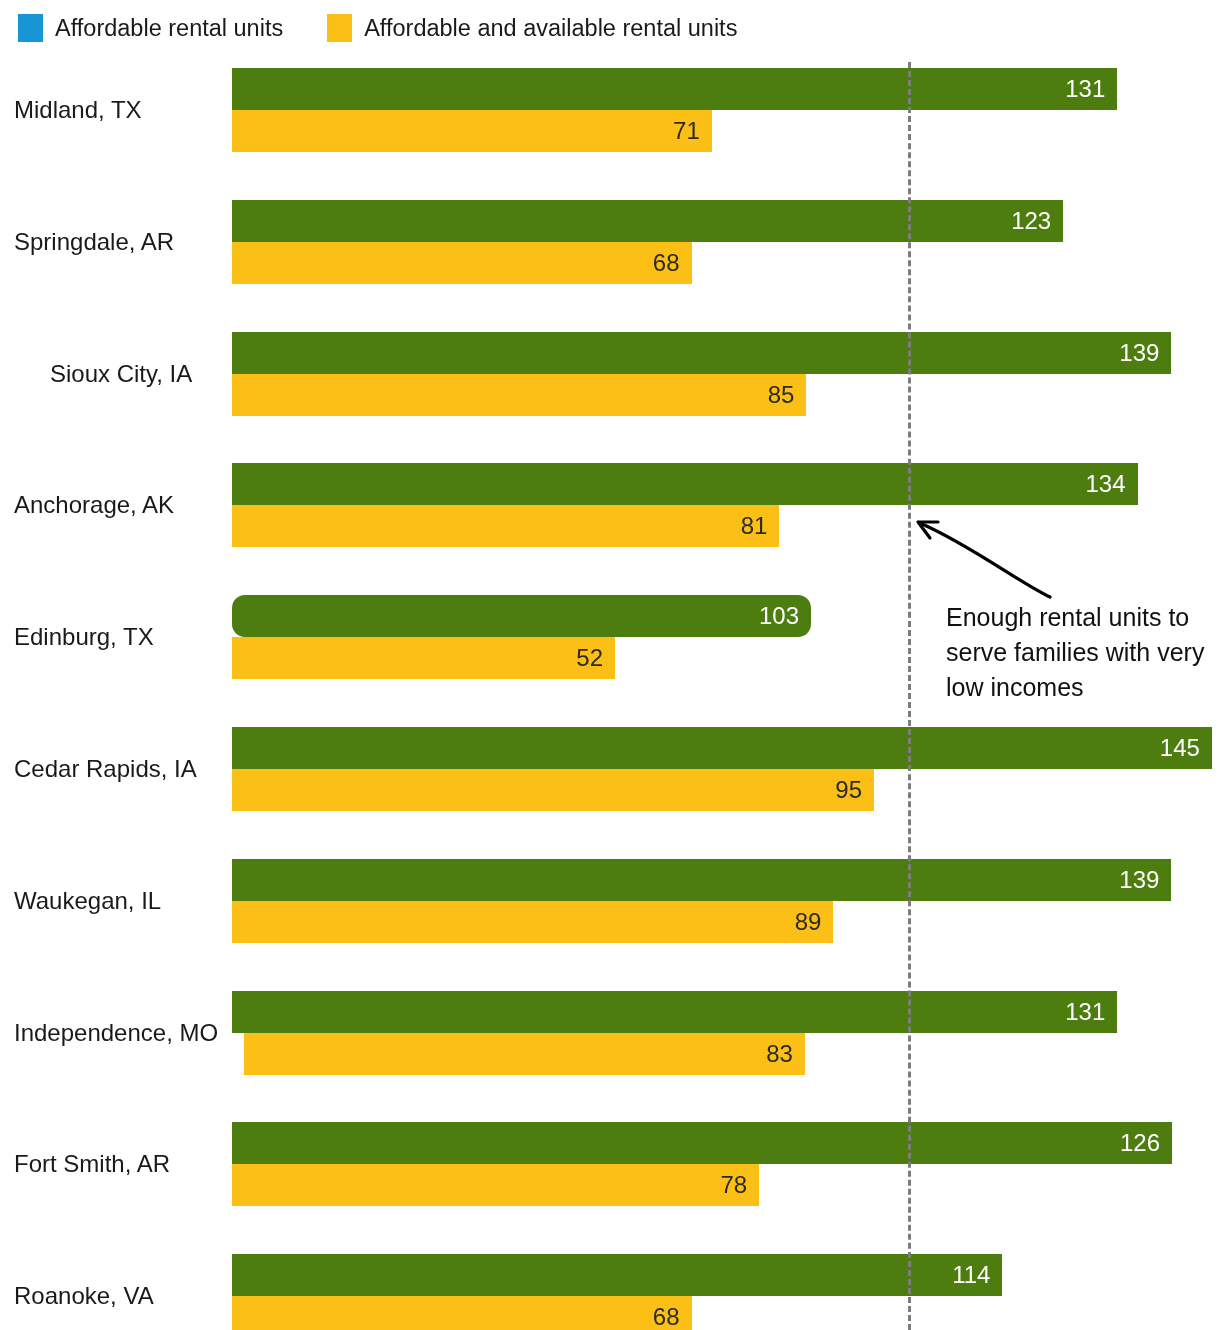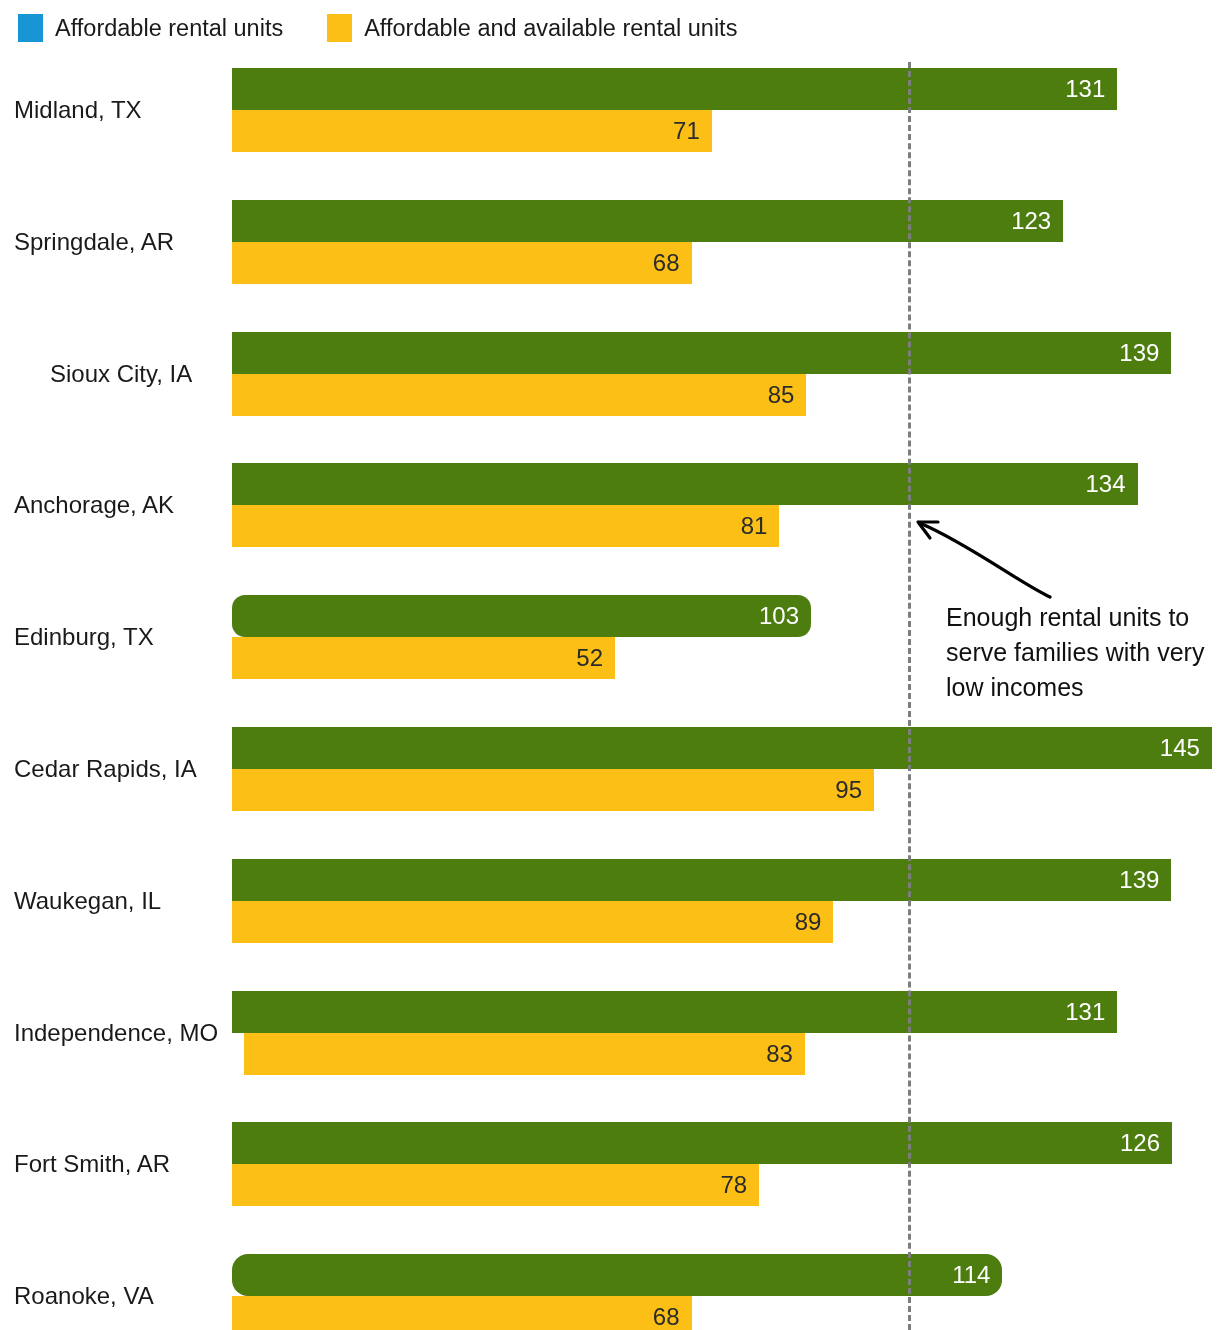--- a/index.html
+++ b/index.html
@@ -212,21 +212,21 @@
       <div class="cat-label" style="top: 28px;">Fort Smith, AR</div>
       <div class="bar blue" style="left: 232px; width: 940px; top: 0px;">
         <span class="bar-value">126</span>
       </div>
       <div class="bar gold" style="left: 232px; width: 527.124px; top: 42px;">
         <span class="bar-value">78</span>
       </div>
     </div>
     <div class="row" style="top: 1254.2px; height: 84px;">
       <div class="cat-label" style="top: 28px;">Roanoke, VA</div>
-      <div class="bar blue" style="left: 232px; width: 770.412px; top: 0px; border-radius: 16px;">
+      <div class="bar blue" style="left: 232px; width: 770.412px; top: 0px;">
         <span class="bar-value">114</span>
       </div>
       <div class="bar gold" style="left: 232px; width: 459.544px; top: 42px;">
         <span class="bar-value">68</span>
       </div>
     </div>
   </div>
 
 <div id="ref-line" style="left: 907.8px; border-left-color: rgb(125, 125, 125);"></div>
 

